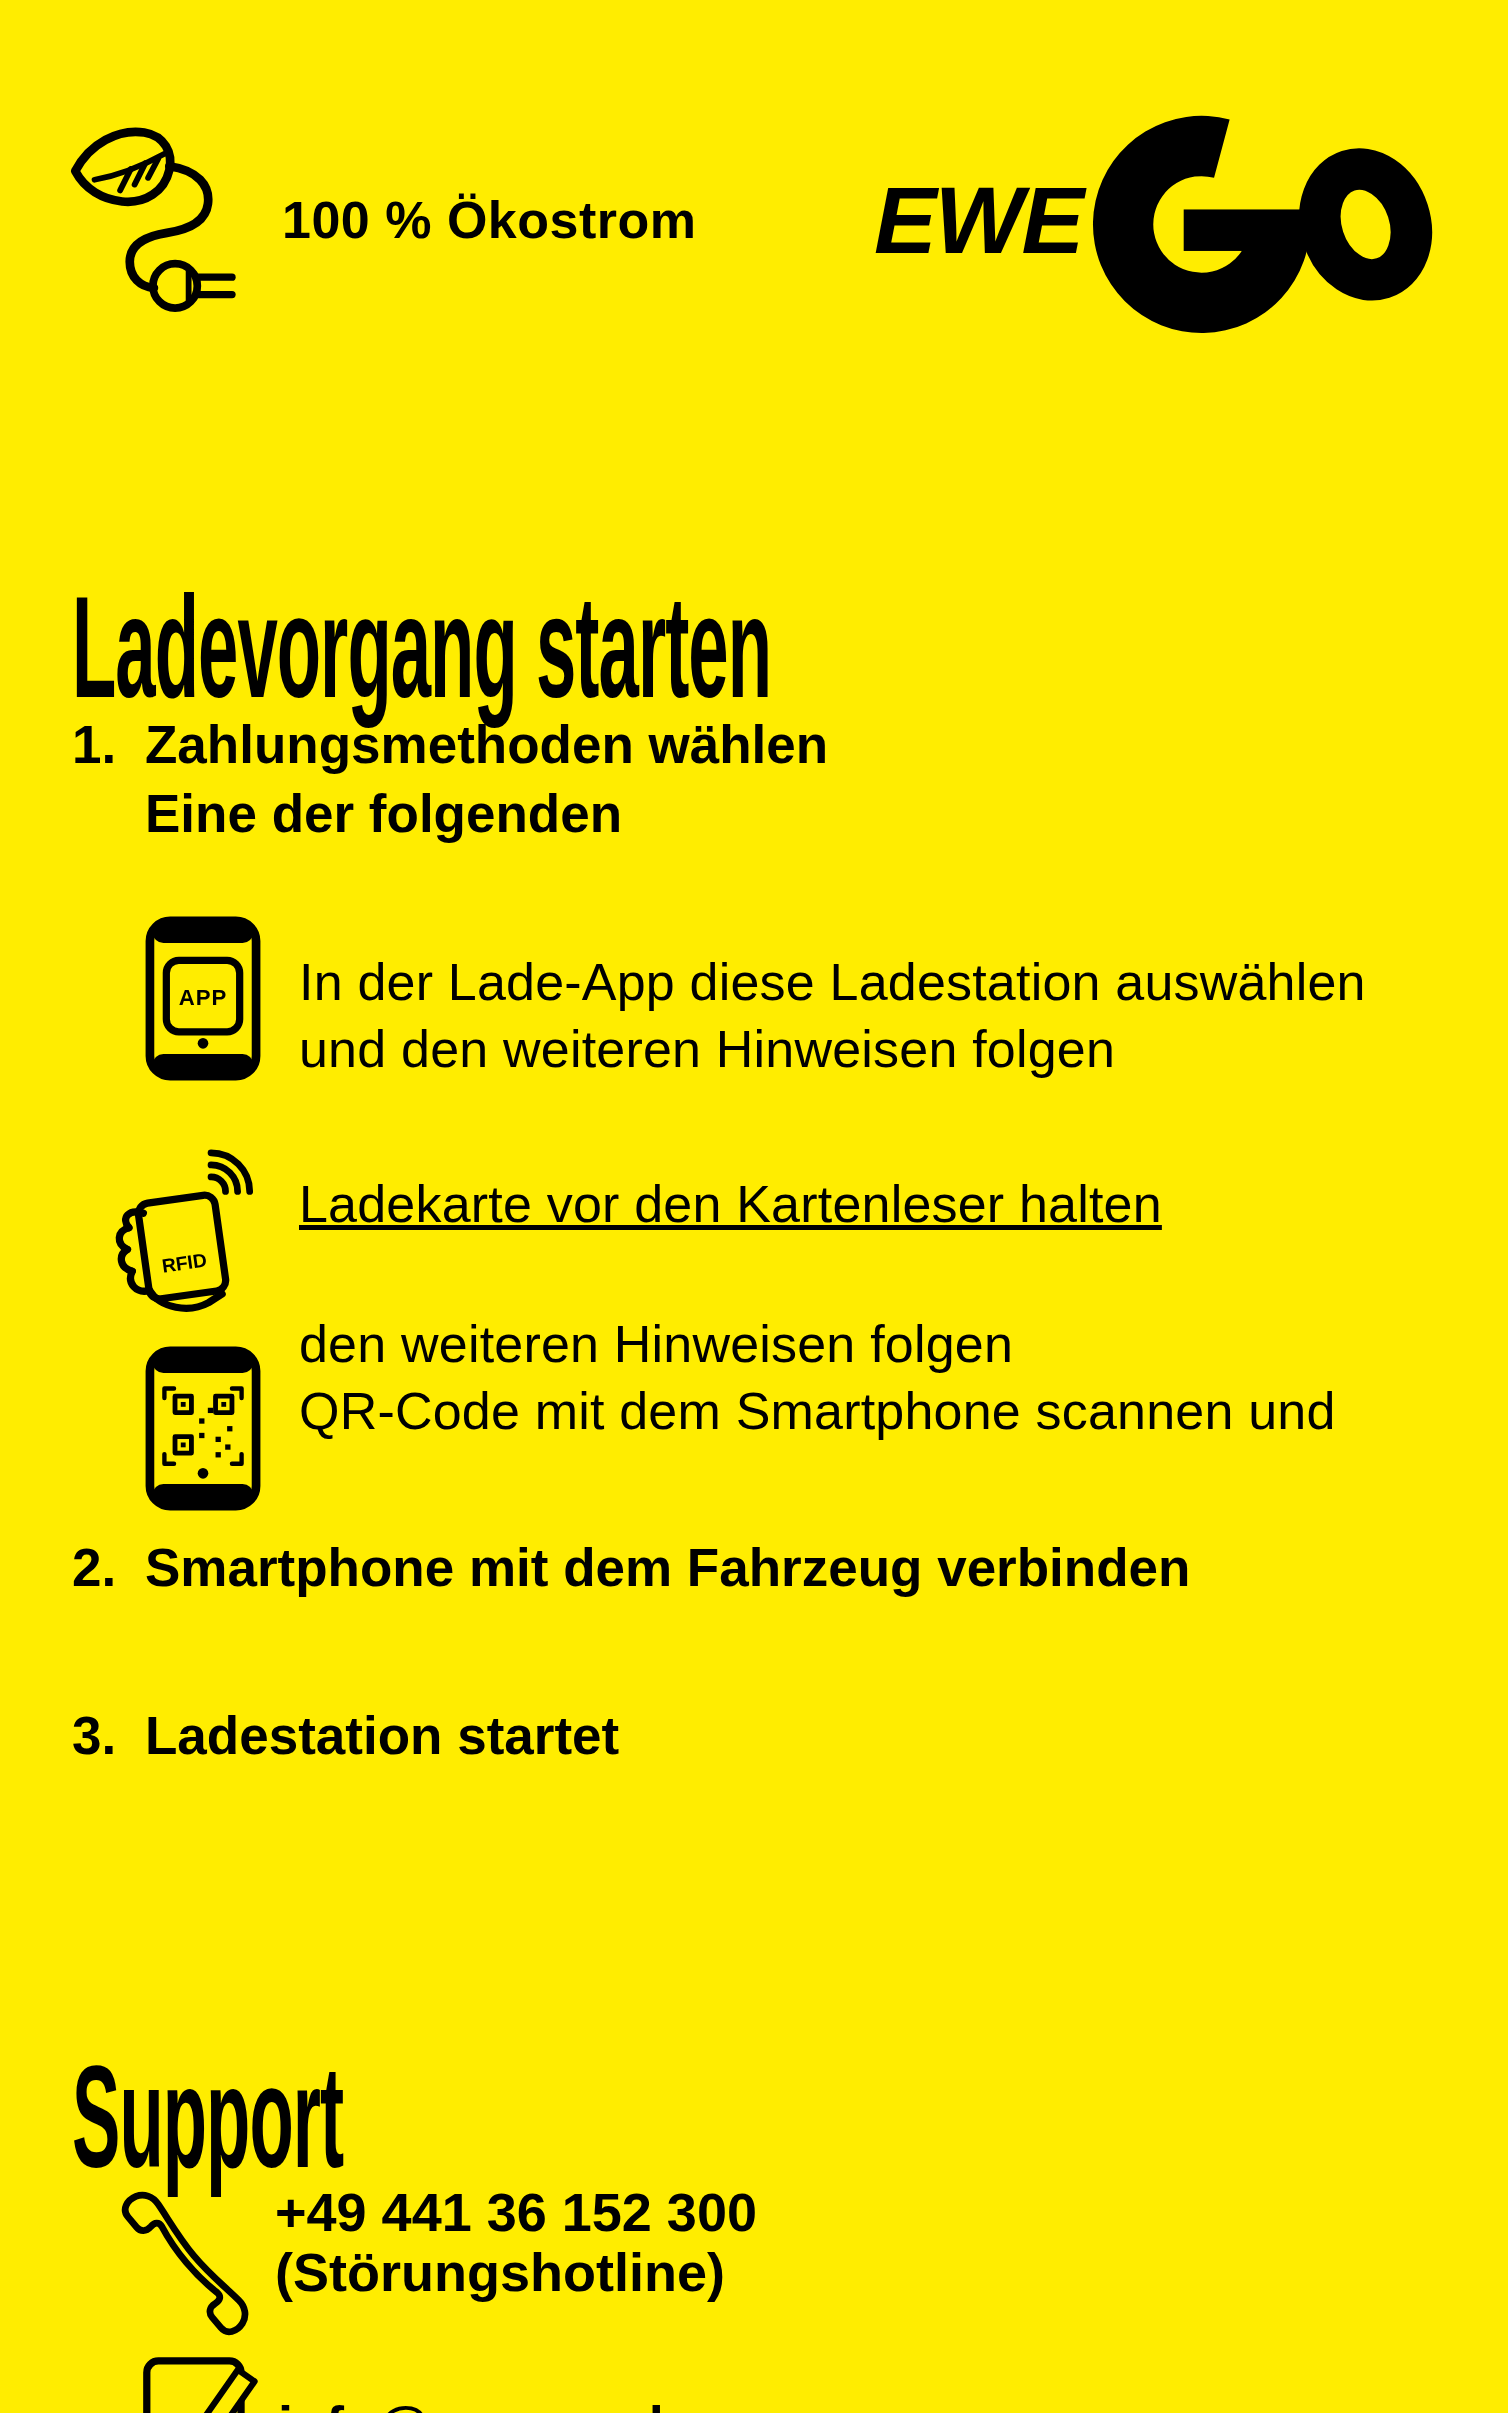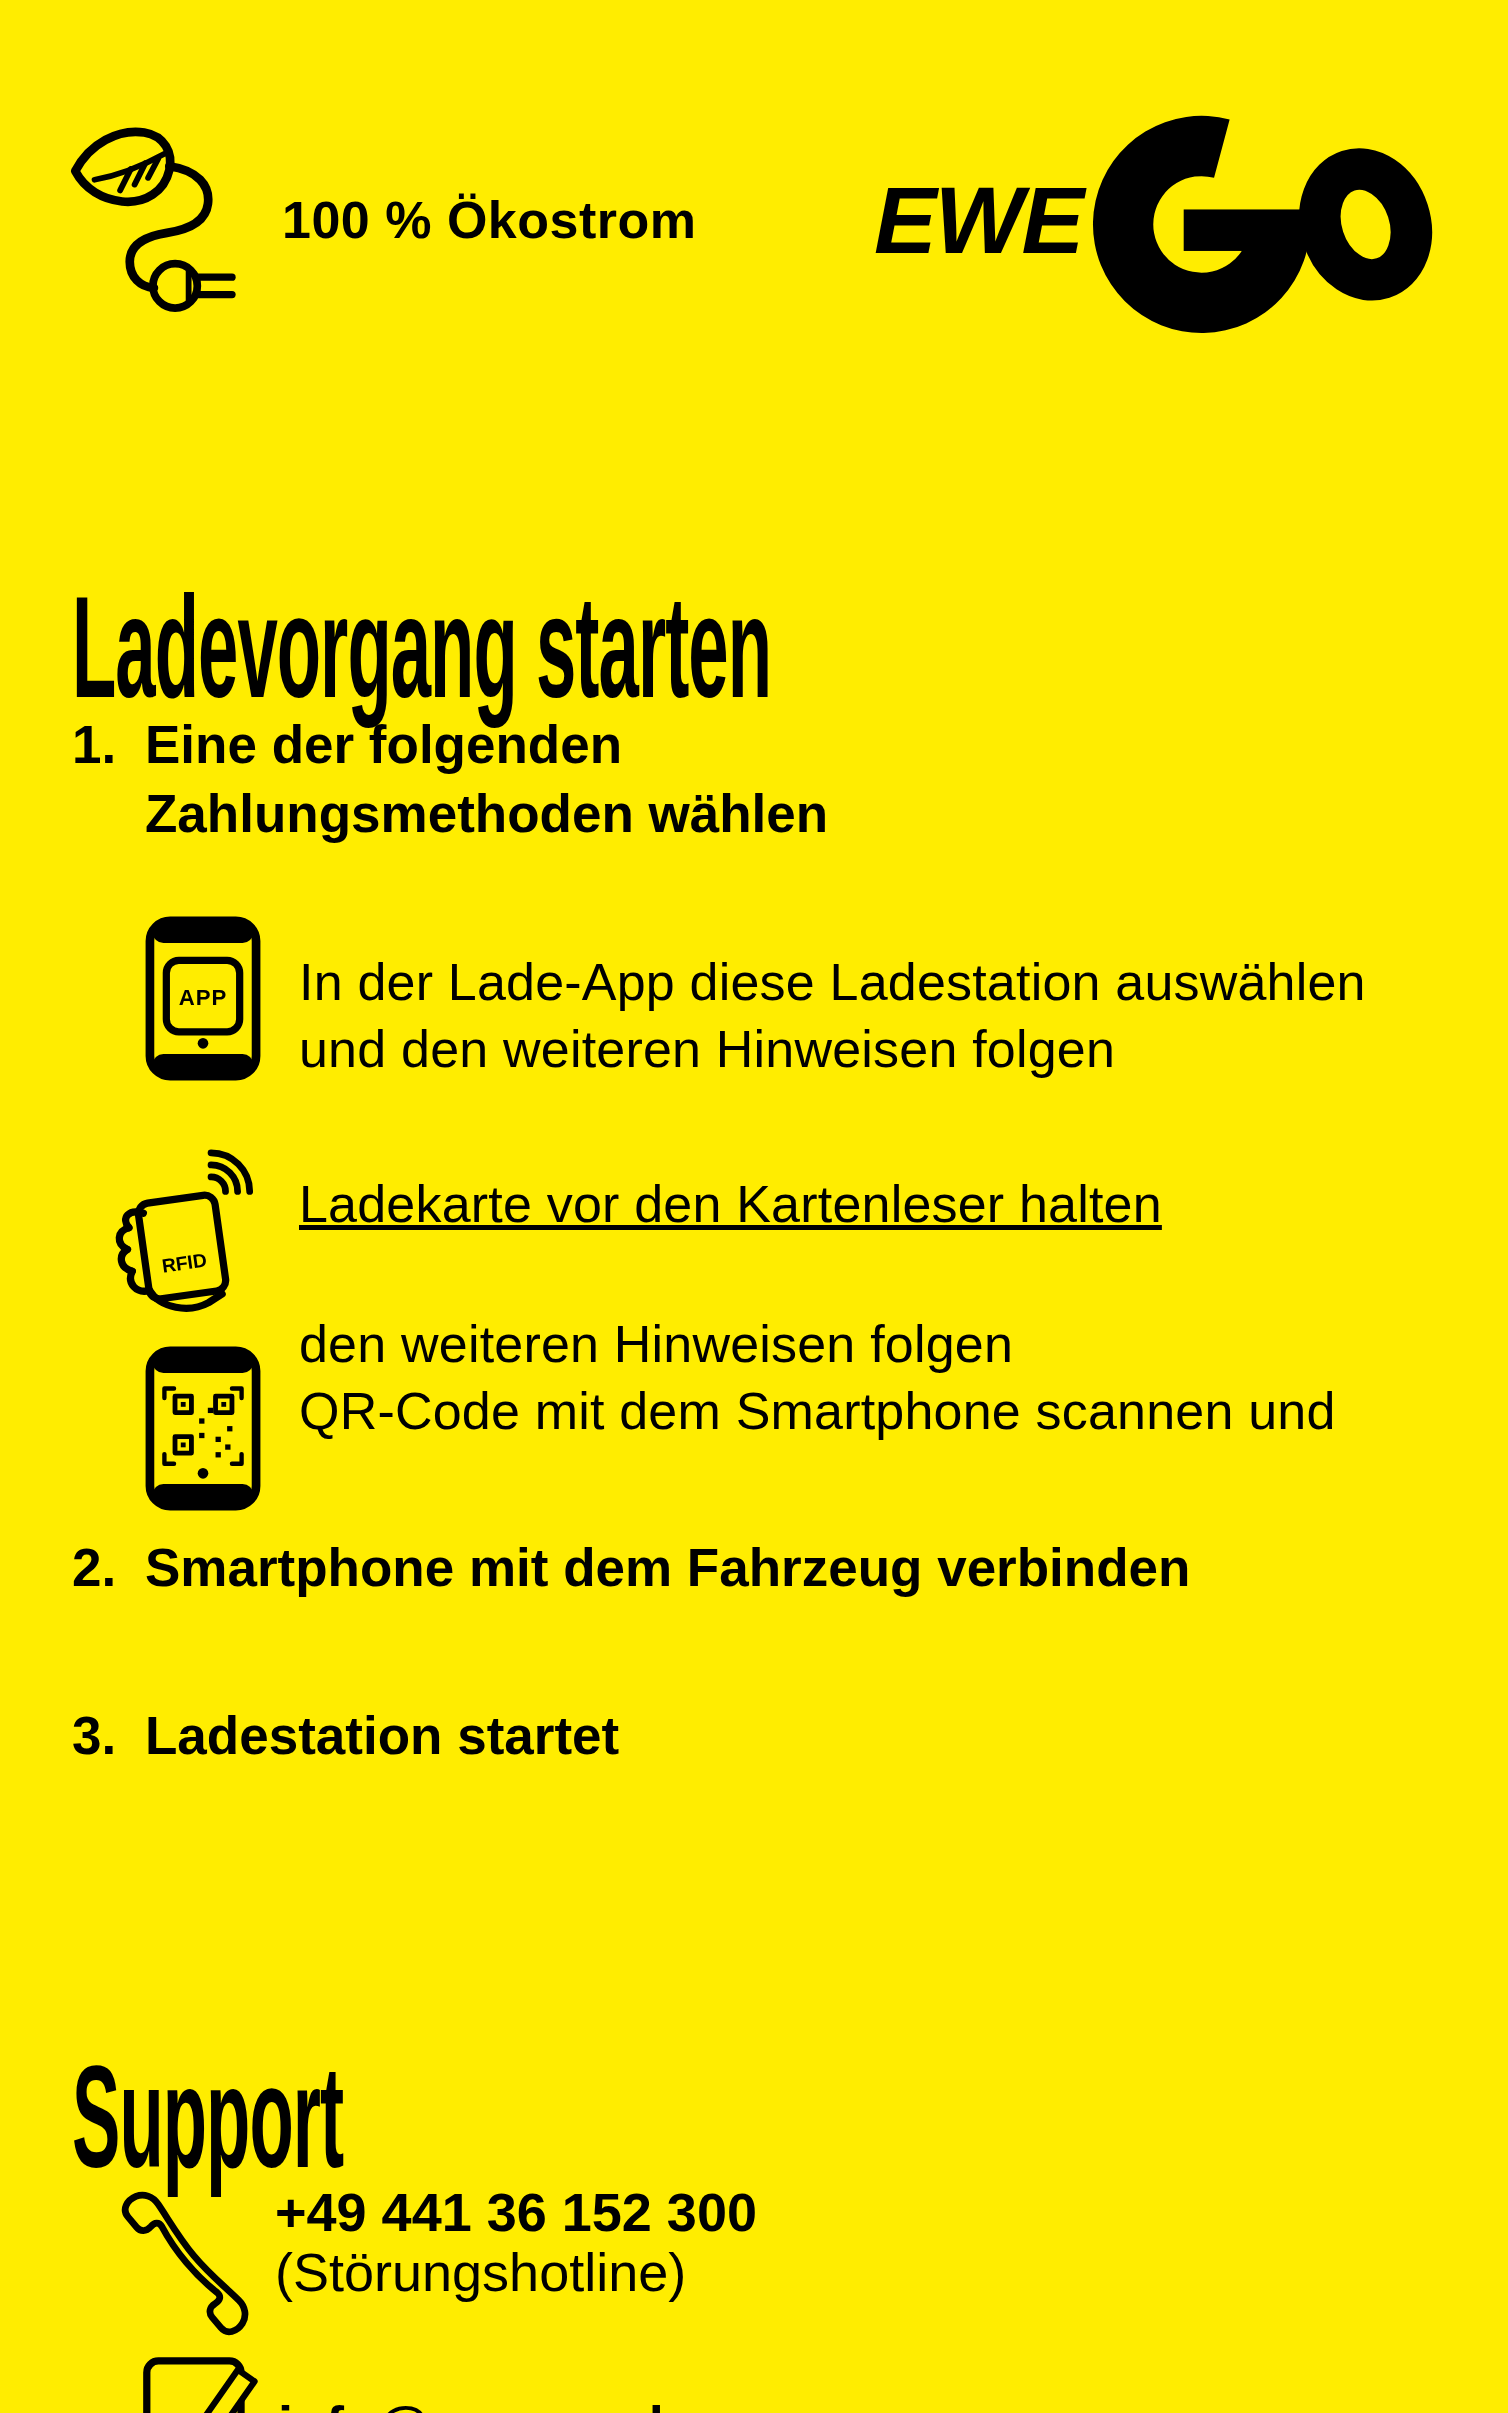--- a/index.html
+++ b/index.html
@@ -66,21 +66,21 @@
   .m1-icon{left:145px;top:916px;width:116px;height:165px;}
   .m1-text{left:299px;top:949px;}
   .m2-icon{left:107px;top:1119px;width:167px;height:215px;}
   .m2-text{left:299px;top:1171px;text-decoration:underline;}
   .m3-icon{left:145px;top:1346px;width:116px;height:165px;}
   .m3-text{left:299px;top:1311px;}
 
   
   .phone-icon{left:139px;top:2162px;width:121px;height:159px;}
   .phone-number{left:275px;top:2180px;font-size:54px;font-weight:bold;line-height:1.2;white-space:nowrap;}
-  .phone-label{left:275px;top:2240px;font-size:54px;font-weight:normal;line-height:1.2;white-space:nowrap;}
+  .phone-label{left:275px;top:2240px;font-size:54px;font-weight:bold;line-height:1.2;white-space:nowrap;}
   .email-icon{left:141px;top:2344px;width:145px;height:145px;}
   .email-text{left:278px;top:2393px;font-size:54px;font-weight:bold;line-height:1.2;white-space:nowrap;}
 
   .icon-label-svg{
     font-family:"Liberation Sans", sans-serif;font-weight:bold;
     fill:var(--ink);
   }
 </style>
 </head>
 <body>
@@ -115,22 +115,22 @@
   <ellipse class="stroke" stroke-width="86" cx="1025" cy="235" rx="92" ry="117" transform="rotate(-18 1025 235)"></ellipse>
 </svg>
 <span class="sr-only">Go</span>
 
 <div class="abs big-title page-title">
   <span class="squeeze">Ladevorgang starten</span>
 </div>
 
 <div class="abs step-num num1">1.</div>
 <div class="abs step-text txt1">
+  <div>Zahlungsmethoden wählen</div>
   <div>Eine der folgenden</div>
-  <div>Zahlungsmethoden wählen</div>
 </div>
 
 <svg class="abs m1-icon" viewBox="0 0 240 342">
   <rect class="stroke" stroke-width="18" x="10" y="10" width="220" height="322" rx="42"></rect>
   <rect class="fill" x="16" y="14" width="208" height="42" rx="22"></rect>
   <rect class="fill" x="16" y="286" width="208" height="42" rx="22"></rect>
   <rect class="stroke" stroke-width="15" x="44" y="92" width="152" height="148" rx="26"></rect>
   <text class="icon-label-svg" x="120" y="184" font-size="46" text-anchor="middle" letter-spacing="2">APP</text>
   <circle class="fill" cx="120" cy="264" r="11"></circle>
 </svg>

